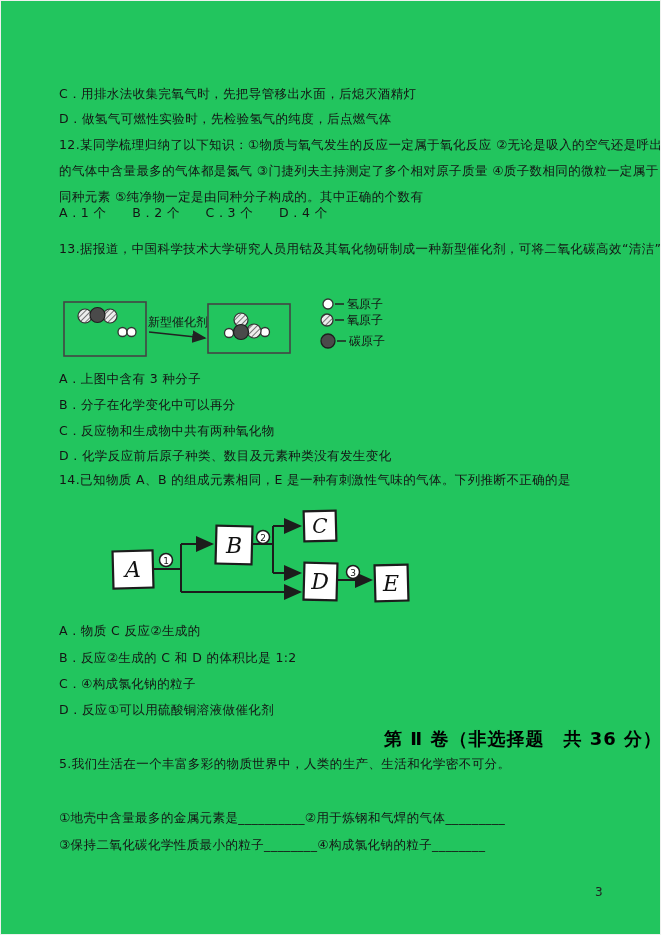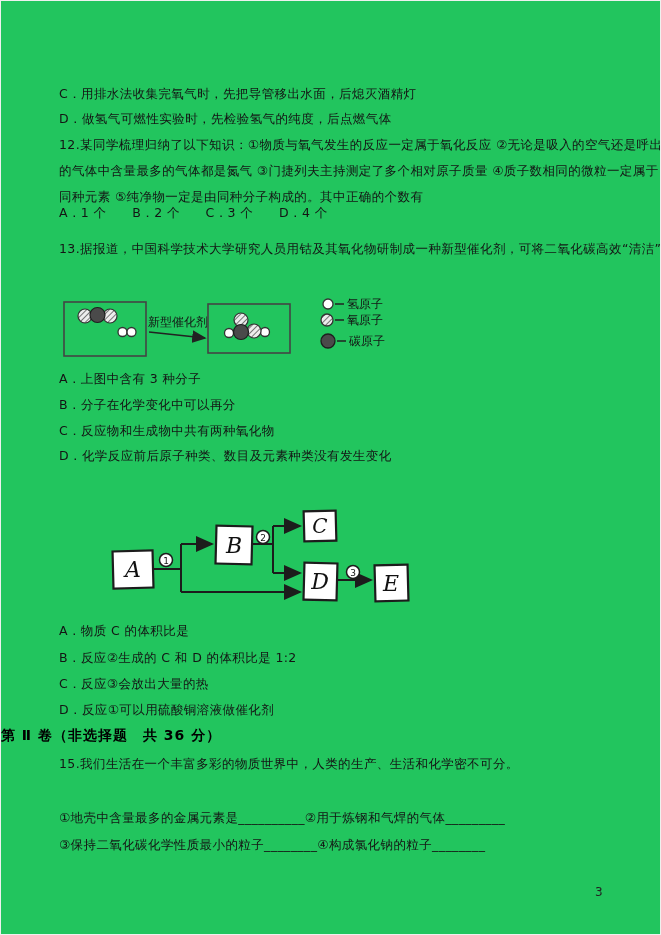--- a/index.html
+++ b/index.html
@@ -13,21 +13,21 @@
     position:relative;width:661px;height:935px;background:#22c55e;overflow:hidden;
     box-sizing:border-box;border:1px solid #eef1ee;
   }
   .line{
     position:absolute;left:58px;
     font-size:12.5px;line-height:17px;letter-spacing:0.4px;
     white-space:nowrap;color:#141414;
   }
   .section-header{
     position:absolute;left:0;top:726px;width:661px;
-    text-align:left;font-weight:bold;font-size:14px;letter-spacing:1px;color:#000;
+    text-align:right;font-weight:bold;font-size:18px;letter-spacing:1px;color:#000;
   }
   .page-number{
     position:absolute;left:594px;top:884px;font-size:12px;color:#222;
   }
   svg{position:absolute;}
   .micro-diagram{left:60px;top:294px;}
   .flowchart{left:95px;top:498px;}
   .svg-label{font-family:"DejaVu Sans","Liberation Sans",sans-serif;fill:#141414;}
   .node-letter{font-family:"DejaVu Serif","Liberation Serif",serif;font-style:italic;fill:#111;}
 </style>
@@ -93,20 +93,21 @@
       <line x1="276" y1="46" x2="285" y2="46" stroke="#222" stroke-width="1.5"></line>
       <text class="svg-label" x="288" y="50" font-size="12">碳原子</text>
     </g>
   </svg>
 
   <div class="line" style="top:369px">A．上图中含有 3 种分子</div>
   <div class="line" style="top:395px">B．分子在化学变化中可以再分</div>
   <div class="line" style="top:421px">C．反应物和生成物中共有两种氧化物</div>
   <div class="line" style="top:446px">D．化学反应前后原子种类、数目及元素种类没有发生变化</div>
 
+  <div class="line" style="top:470px">14.已知物质 A、B 的组成元素相同，E 是一种有刺激性气味的气体。下列推断不正确的是</div>
 
   <svg class="flowchart" width="330" height="115" viewBox="0 0 330 115">
     <defs>
       <marker id="fcarrow" markerWidth="9" markerHeight="8" refX="8" refY="4" orient="auto">
         <path d="M0,0 L9,4 L0,8 z" fill="#1c1c1c"></path>
       </marker>
     </defs>
 
     <line x1="57" y1="70" x2="85" y2="70" stroke="#1c1c1c" stroke-width="2"></line>
     <line x1="85" y1="45" x2="85" y2="93" stroke="#1c1c1c" stroke-width="2"></line>
@@ -146,26 +147,26 @@
     <g>
       <rect x="208" y="64" width="33" height="37" fill="#fff" stroke="#1c1c1c" stroke-width="2.2" transform="rotate(1.5 224 82)"></rect>
       <text class="node-letter" x="224" y="90" font-size="22" text-anchor="middle">D</text>
     </g>
     <g>
       <rect x="279" y="66" width="33" height="36" fill="#fff" stroke="#1c1c1c" stroke-width="2.2" transform="rotate(-1.5 295 84)"></rect>
       <text class="node-letter" x="295" y="92" font-size="22" text-anchor="middle">E</text>
     </g>
   </svg>
 
-  <div class="line" style="top:621px">A．物质 C 的体积比是</div>
+  <div class="line" style="top:621px">A．物质 C 反应②生成的</div>
   <div class="line" style="top:648px">B．反应②生成的 C 和 D 的体积比是 1:2</div>
-  <div class="line" style="top:674px">C．反应③会放出大量的热</div>
+  <div class="line" style="top:674px">C．④构成氯化钠的粒子</div>
   <div class="line" style="top:700px">D．反应①可以用硫酸铜溶液做催化剂</div>
 
   <div class="section-header">第 Ⅱ 卷（非选择题　共 36 分）</div>
 
-  <div class="line" style="top:754px">15.我们生活在一个丰富多彩的物质世界中，人类的生产、生活和化学密不可分。</div>
+  <div class="line" style="top:754px">5.我们生活在一个丰富多彩的物质世界中，人类的生产、生活和化学密不可分。</div>
   <div class="line" style="top:808px">①地壳中含量最多的金属元素是__________②用于炼钢和气焊的气体_________</div>
   <div class="line" style="top:835px">③保持二氧化碳化学性质最小的粒子________④构成氯化钠的粒子________</div>
 
   <div class="page-number">3</div>
 
 </div>
 
 </body></html>

